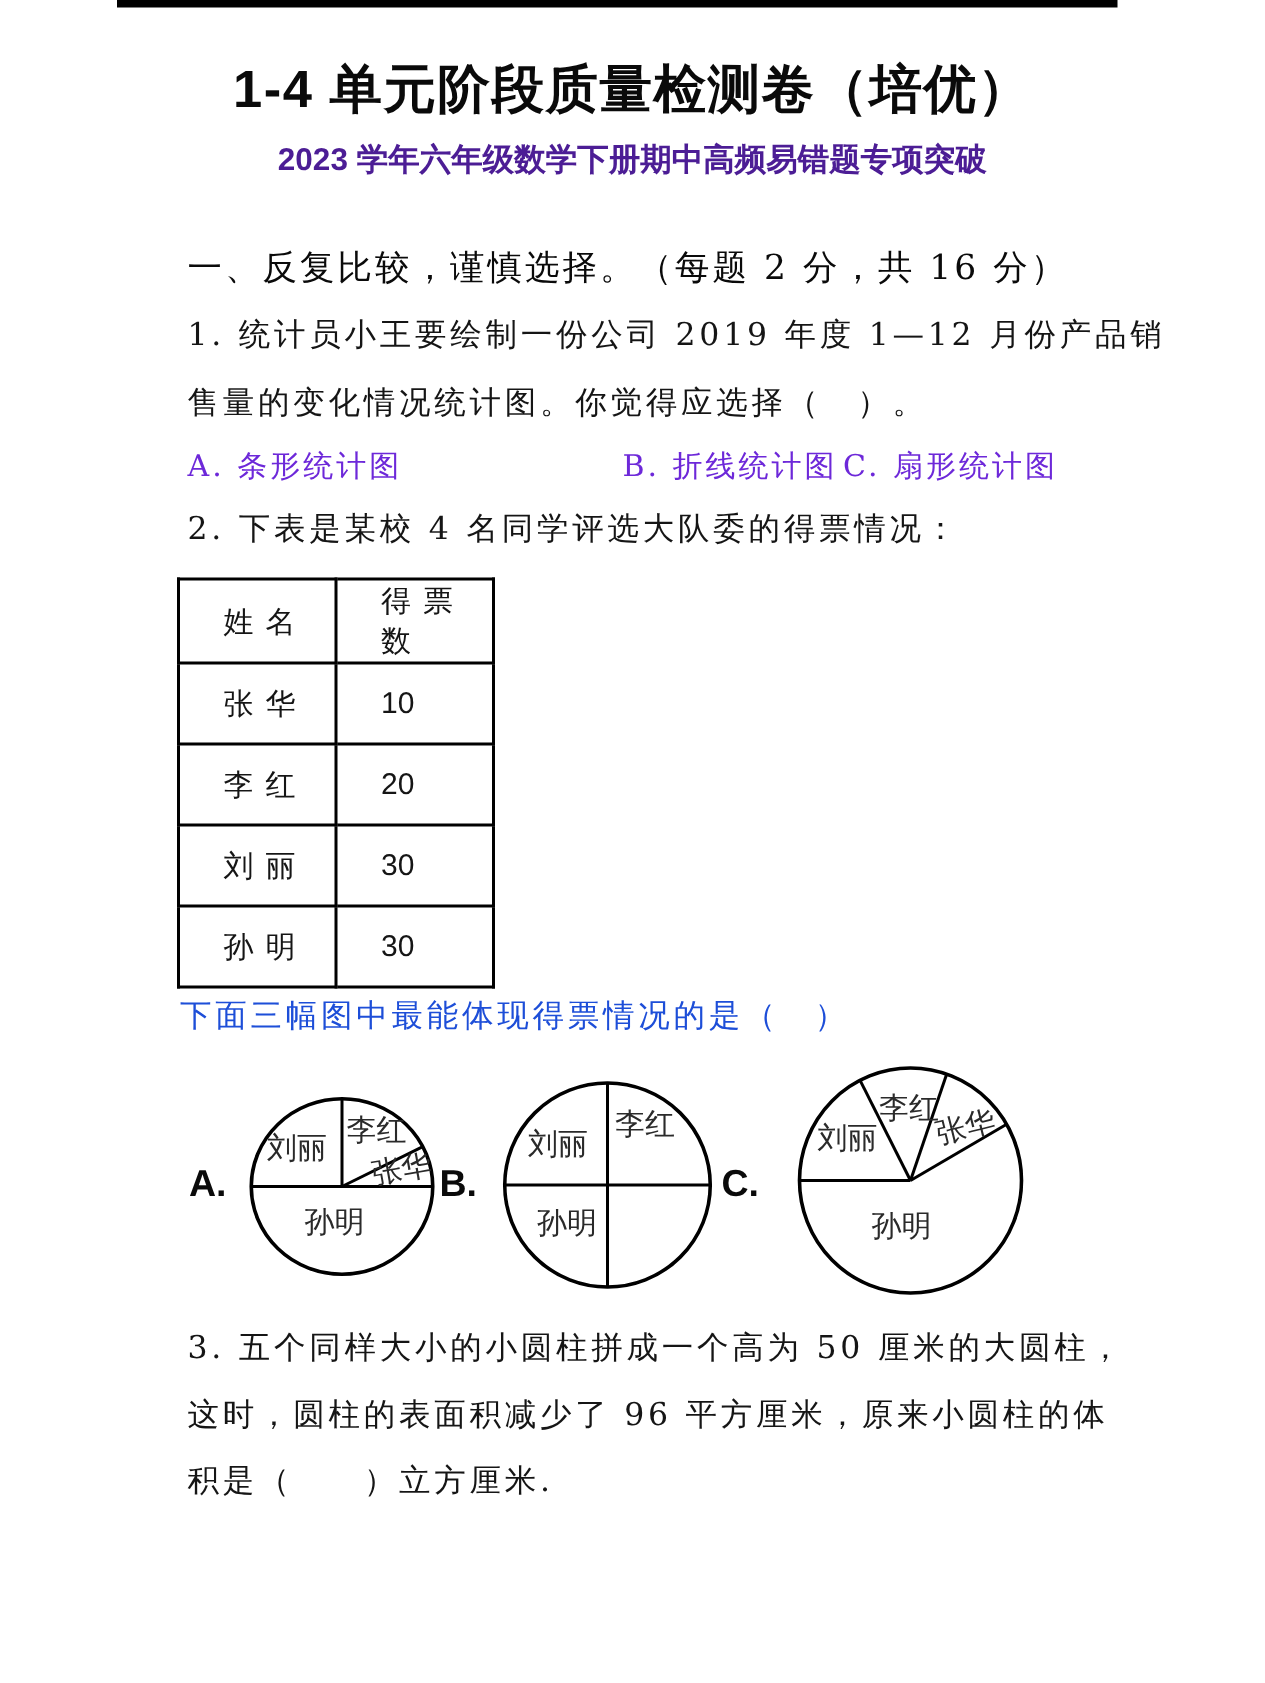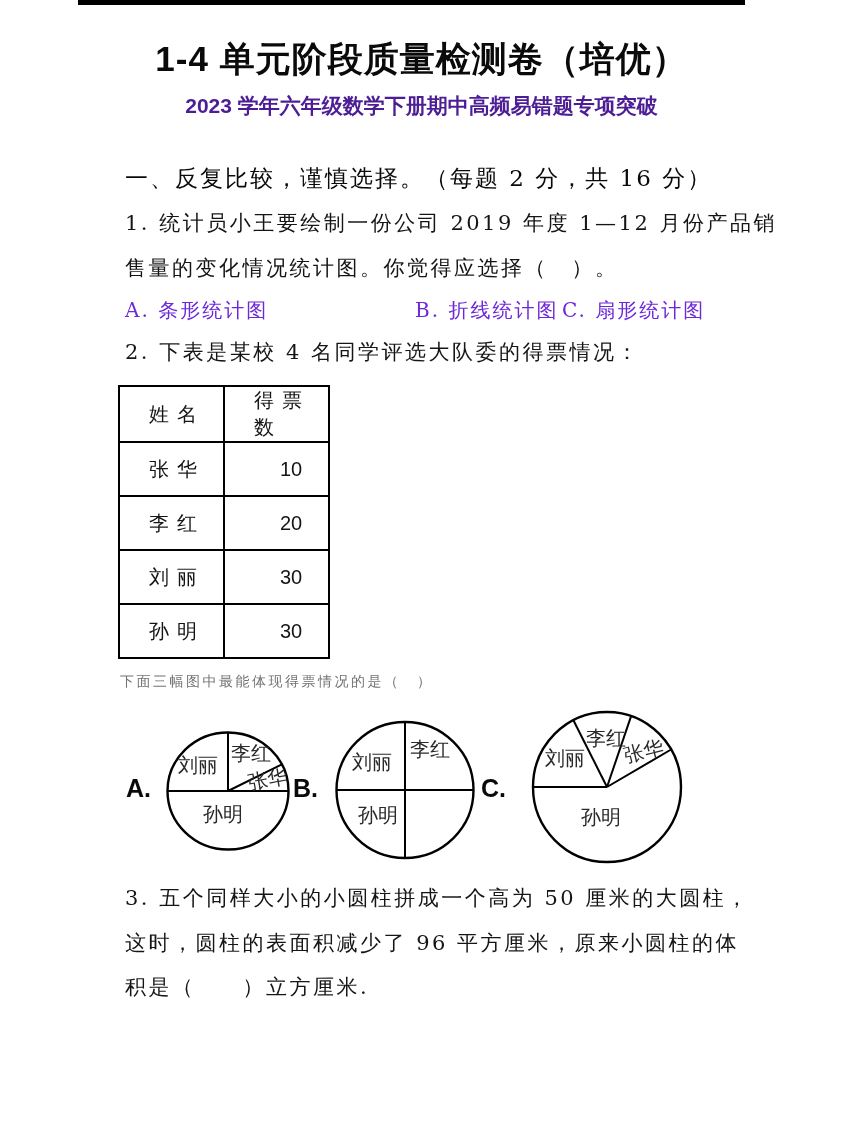--- a/index.html
+++ b/index.html
@@ -74,29 +74,28 @@
   table.votes td {
     border: 2px solid #000000;
     width: 105px;
     height: 54px;
     padding-left: 29px;
     vertical-align: middle;
     font-size: 20px;
     color: #151515;
   }
   td.cjk-cell { letter-spacing: 8px; font-family: "DejaVu Serif", serif; }
-  td.num-cell { font-family: "Liberation Sans", sans-serif; font-size: 21px; letter-spacing: 0; text-align: center; }
+  td.num-cell { font-family: "Liberation Sans", sans-serif; font-size: 21px; letter-spacing: 0; }
   .caption {
     position: absolute;
     left: 120px; top: 663px;
-    font-size: 14px;
+    font-size: 21px;
     letter-spacing: 2.5px;
-    color: #737373;
+    color: #1d4ed8;
     white-space: nowrap;
-    margin-top: 10px;
   }
   svg.pies {
     position: absolute;
     left: 110px; top: 695px;
   }
   svg.pies ellipse {
     fill: none;
     stroke: #000000;
     stroke-width: 2.4;
   }

